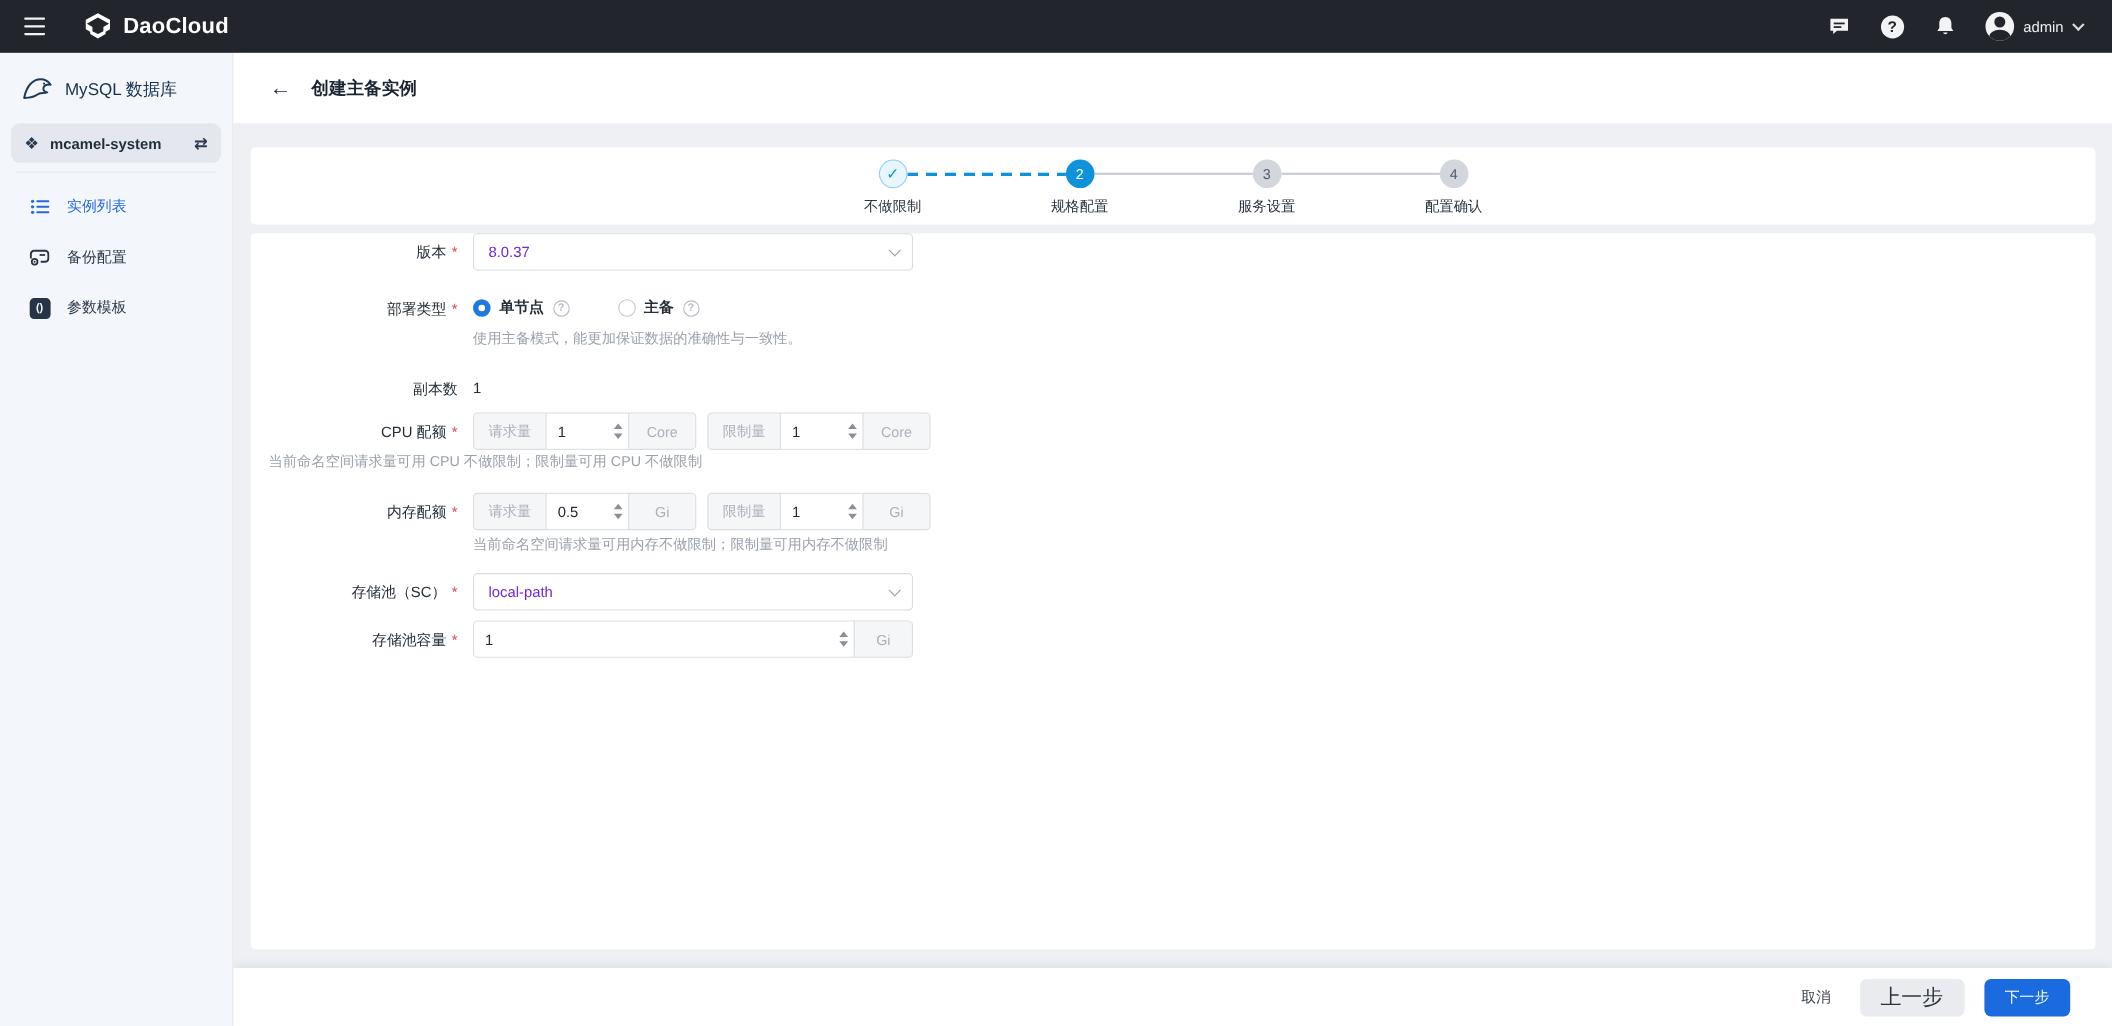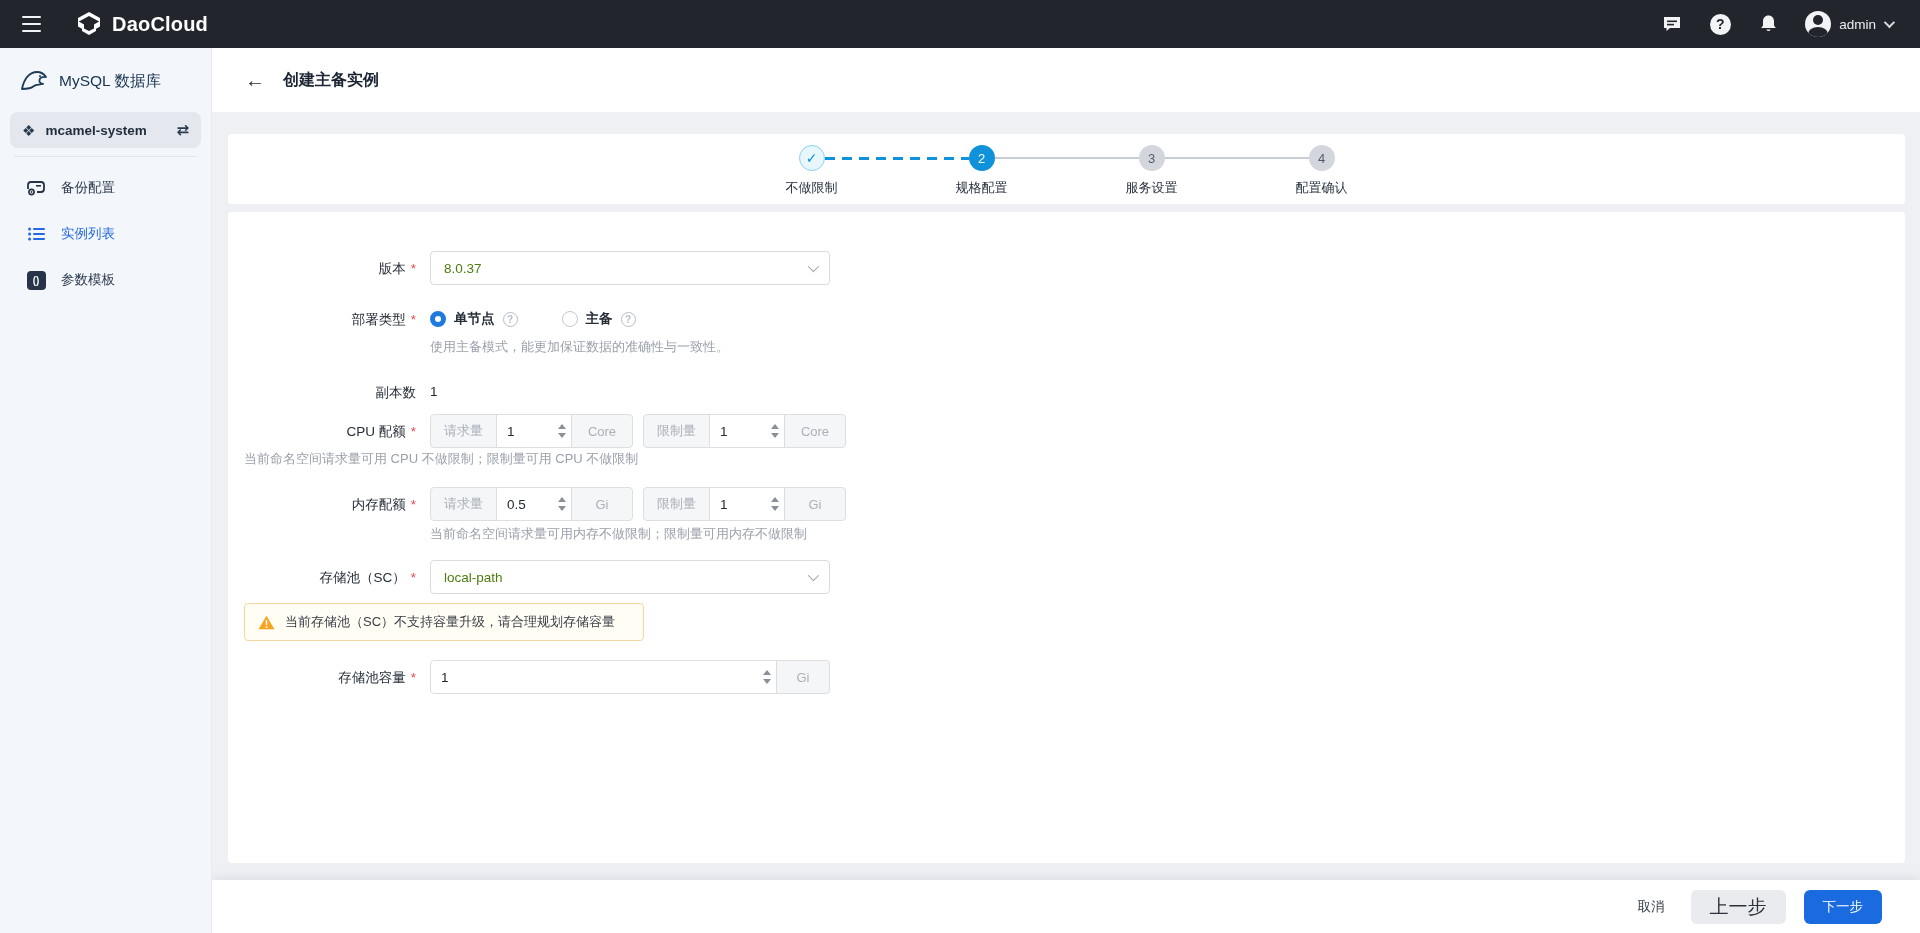--- a/index.html
+++ b/index.html
@@ -49,29 +49,29 @@
   .circle { width:26px; height:26px; border-radius:50%; display:flex; align-items:center; justify-content:center; font-size:13px; }
   .circle.done { background:#e8f6fd; border:1px solid #8ed0f2; color:#1092da; font-weight:bold; font-size:14px; }
   .circle.active { background:#1092da; color:#fff; }
   .circle.pending { background:#d3d6dd; color:#555c68; }
   .step-label { position:absolute; top:34px; white-space:nowrap; font-size:13px; color:#2a3340; }
   .conn { width:144px; height:26px; display:flex; align-items:center; }
   .conn .line { width:100%; height:2px; background:#c8ccd4; }
   .conn.dashed .line { height:3px; background:repeating-linear-gradient(90deg,#1092da 0 10px,transparent 10px 17px); }
 
   
-  .form-card { margin:0 15px 0 16px; height:651px; background:#fff; border-radius:4px; padding-top:39px; }
+  .form-card { margin:0 15px 0 16px; height:651px; background:#fff; border-radius:4px; }
   .frow { display:flex; }
   .lbl { width:188px; text-align:right; font-size:13.5px; color:#262e38; padding-top:9px; flex-shrink:0; }
   .lbl.baseline { padding-top:0; }
   .req { color:#e5484d; margin-left:5px; }
   .ctrl { margin-left:14px; }
   .indent { margin-left:202px; }
 
-  .select { width:400px; height:34px; border:1px solid #d8dbe0; border-radius:4px; background:#fff; display:flex; align-items:center; justify-content:space-between; padding:0 13px; font-size:13.5px; color:#4d7c0f; cursor:pointer; }
+  .select { width:400px; height:34px; border:1px solid #d8dbe0; border-radius:4px; background:#fff; display:flex; align-items:center; justify-content:space-between; padding:0 13px; font-size:13.5px; color:#6d28d9; cursor:pointer; }
   .sel-chev { width:8px; height:8px; border-right:1.6px solid #9aa2ac; border-bottom:1.6px solid #9aa2ac; transform:rotate(45deg) translateY(-2px); }
 
   .radio-row { display:flex; align-items:center; height:34px; }
   .radio-opt { display:flex; align-items:center; gap:8px; margin-right:44px; cursor:pointer; }
   .radio { width:16px; height:16px; border-radius:50%; background:#fff; border:1.5px solid #c3c8cf; }
   .radio.checked { border:5px solid #1f7ae0; }
   .opt-label { font-size:13.5px; color:#262e38;font-weight:bold; }
   .qmark { width:15px; height:15px; border-radius:50%; border:1.5px solid #b6bcc6; color:#b6bcc6; font-size:10px; font-weight:bold; display:flex; align-items:center; justify-content:center; cursor:pointer; }
 
   .helper { font-size:13px; color:#9ba1ab; line-height:18px; }
@@ -154,47 +154,47 @@
       <circle cx="20" cy="8" r="1" fill="#1d3a57"></circle>
     </svg>
     <span class="side-title">MySQL 数据库</span>
   </div>
   <div class="workspace">
     <span class="ws-icon">❖</span>
     <span class="ws-name">mcamel-system</span>
     <span class="ws-swap">⇄</span>
   </div>
   <div class="side-div"></div>
-  <div class="nav-item">
-    <span class="nicon">
-      <svg width="18" height="16" viewBox="0 0 18 16">
-          <path d="M4 2 h10 a3 3 0 0 1 3 3 v4 a3 3 0 0 1 -3 3 h-4" fill="none" stroke="#273447" stroke-width="1.8"></path>
-          <path d="M4 2 a3 3 0 0 0 -3 3 v4" fill="none" stroke="#273447" stroke-width="1.8"></path>
-          <circle cx="4.5" cy="12" r="2.6" fill="none" stroke="#273447" stroke-width="1.6"></circle>
-          <circle cx="4.5" cy="12" r="0.9" fill="#273447"></circle>
-          <rect x="9" y="5" width="5" height="1.6" fill="#273447"></rect>
-        </svg>
-    </span>
-    <span>备份配置</span>
-  </div>
   <div class="nav-item active">
     <span class="nicon">
       <svg width="17" height="14" viewBox="0 0 17 14">
           <circle cx="1.6" cy="2" r="1.5" fill="#2569e0"></circle>
           <rect x="5" y="1.1" width="12" height="1.8" rx=".9" fill="#2569e0"></rect>
           <circle cx="1.6" cy="7" r="1.5" fill="#2569e0"></circle>
           <rect x="5" y="6.1" width="12" height="1.8" rx=".9" fill="#2569e0"></rect>
           <circle cx="1.6" cy="12" r="1.5" fill="#2569e0"></circle>
           <rect x="5" y="11.1" width="12" height="1.8" rx=".9" fill="#2569e0"></rect>
         </svg>
     </span>
     <span>实例列表</span>
   </div>
   <div class="nav-item">
     <span class="nicon">
+      <svg width="18" height="16" viewBox="0 0 18 16">
+          <path d="M4 2 h10 a3 3 0 0 1 3 3 v4 a3 3 0 0 1 -3 3 h-4" fill="none" stroke="#273447" stroke-width="1.8"></path>
+          <path d="M4 2 a3 3 0 0 0 -3 3 v4" fill="none" stroke="#273447" stroke-width="1.8"></path>
+          <circle cx="4.5" cy="12" r="2.6" fill="none" stroke="#273447" stroke-width="1.6"></circle>
+          <circle cx="4.5" cy="12" r="0.9" fill="#273447"></circle>
+          <rect x="9" y="5" width="5" height="1.6" fill="#273447"></rect>
+        </svg>
+    </span>
+    <span>备份配置</span>
+  </div>
+  <div class="nav-item">
+    <span class="nicon">
       <span class="param-badge">
           <span>()</span>
         </span>
     </span>
     <span>参数模板</span>
   </div>
 </div>
 
 <div class="main">
 
@@ -337,30 +337,20 @@
 
     <div class="frow mb9">
       <div class="lbl"><span>存储池（SC）</span><span class="req">*</span></div>
       <div class="ctrl">
         <div class="select">
           <span>local-path</span>
           <span class="sel-chev"></span>
         </div>
       </div>
     </div>
-    <div class="indent mb19">
-      <div class="alert">
-        <svg width="17" height="15" viewBox="0 0 17 15">
-          <path d="M8.5 0.8 L16.4 14.2 H0.6 Z" fill="#faa21b"></path>
-          <rect x="7.7" y="5" width="1.6" height="5" rx="0.8" fill="#ffffff"></rect>
-          <circle cx="8.5" cy="12" r="1" fill="#ffffff"></circle>
-        </svg>
-        <span class="alert-text">当前存储池（SC）不支持容量升级，请合理规划存储容量</span>
-      </div>
-    </div>
 
     <div class="frow">
       <div class="lbl"><span>存储池容量</span><span class="req">*</span></div>
       <div class="ctrl" style="display:flex;">
         <div class="group">
           <div class="numbox" style="width:347px; border-radius:4px 0 0 4px; margin-left:0;">
             <input value="1" style="">
             <div class="spin">
                 <div class="sp up"></div>
                 <div class="sp dn"></div>

